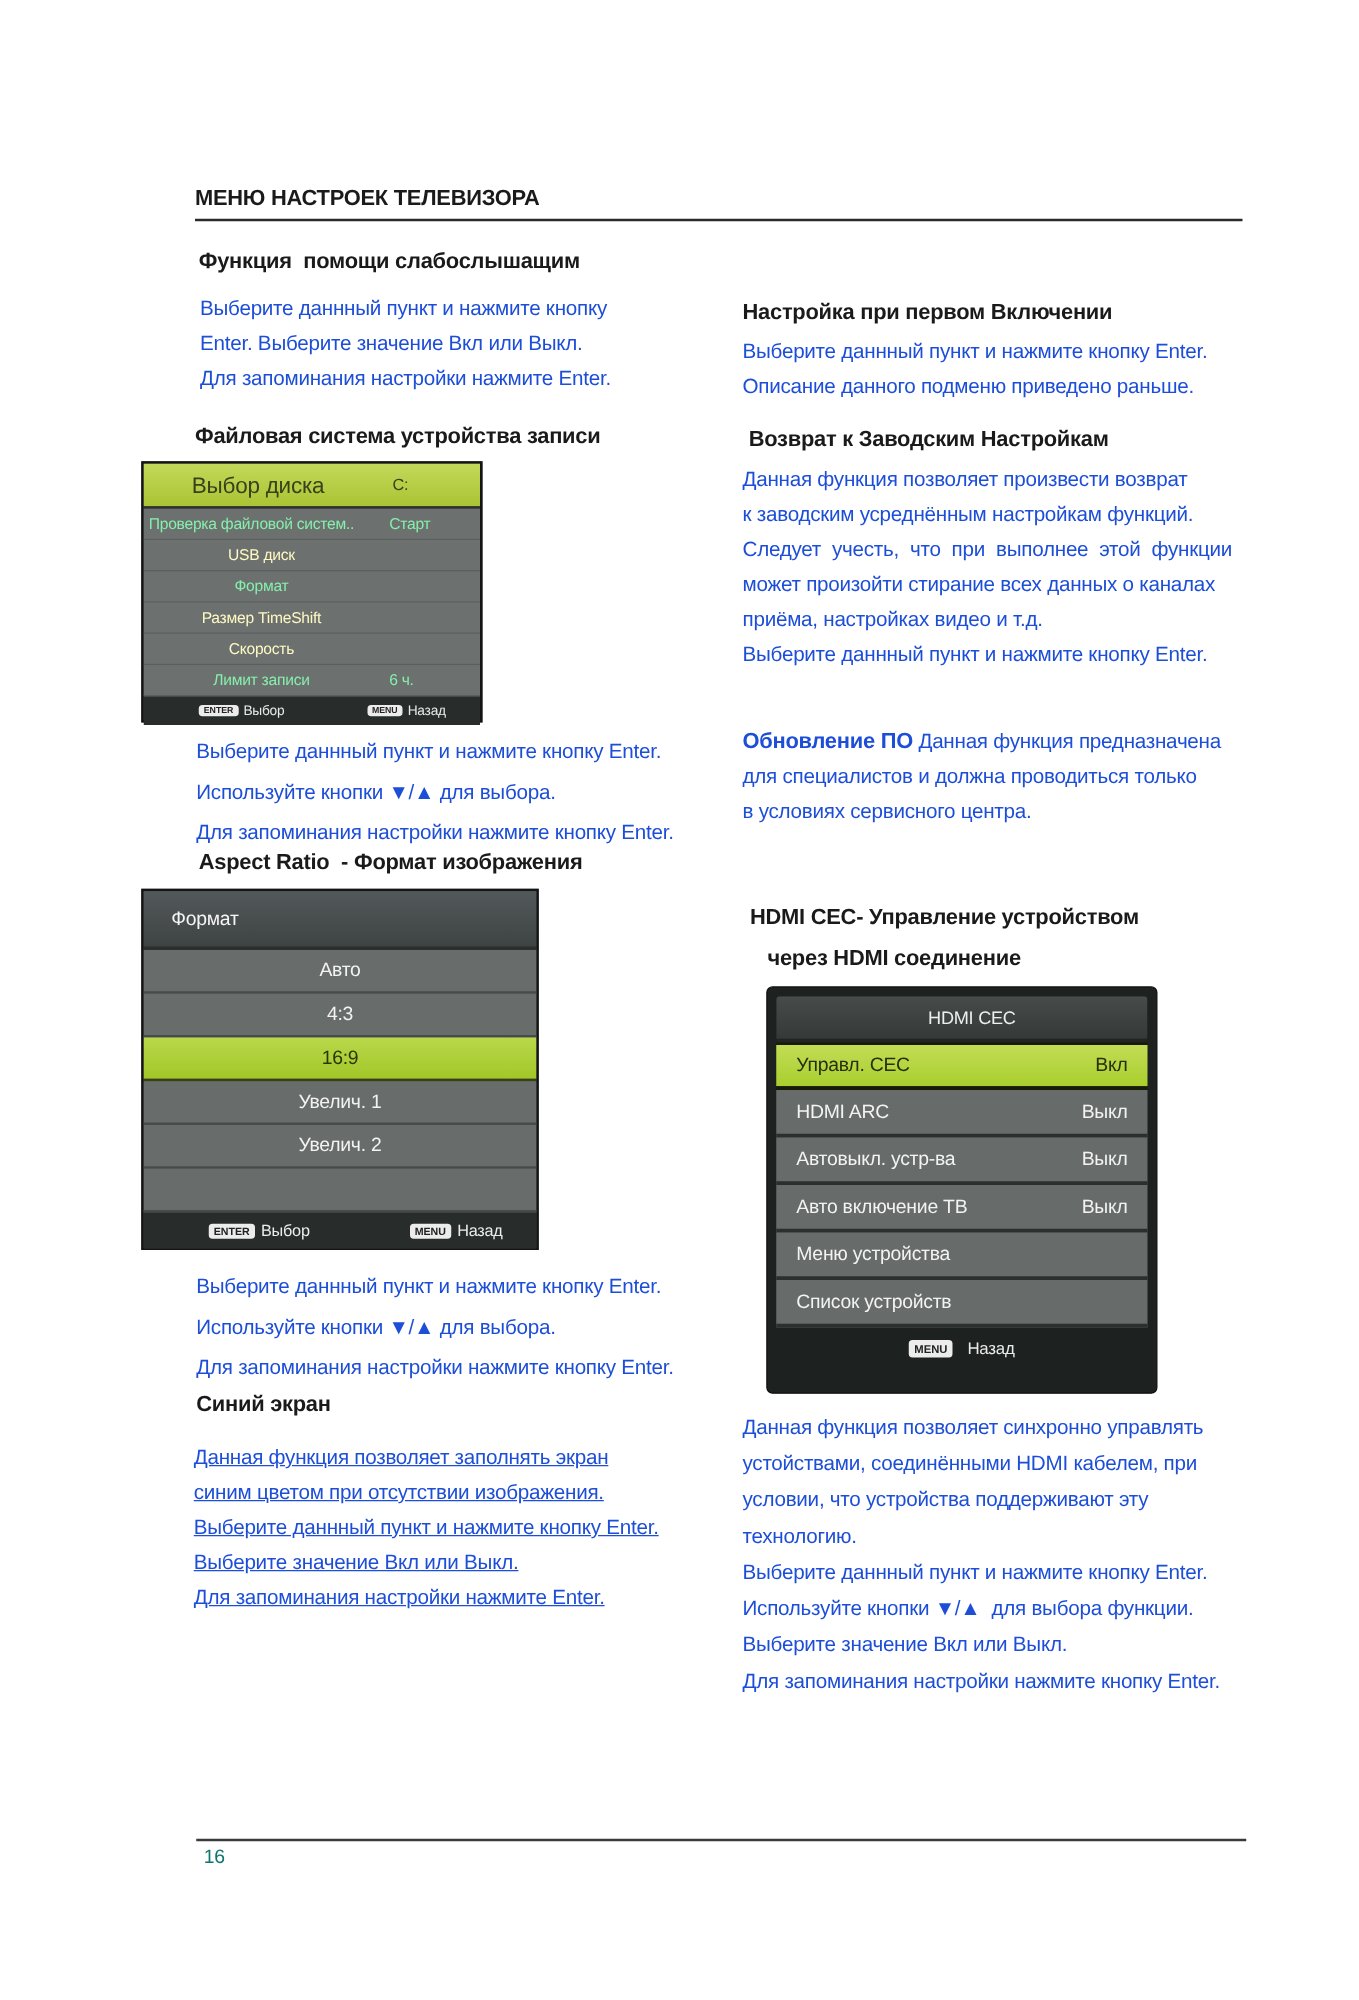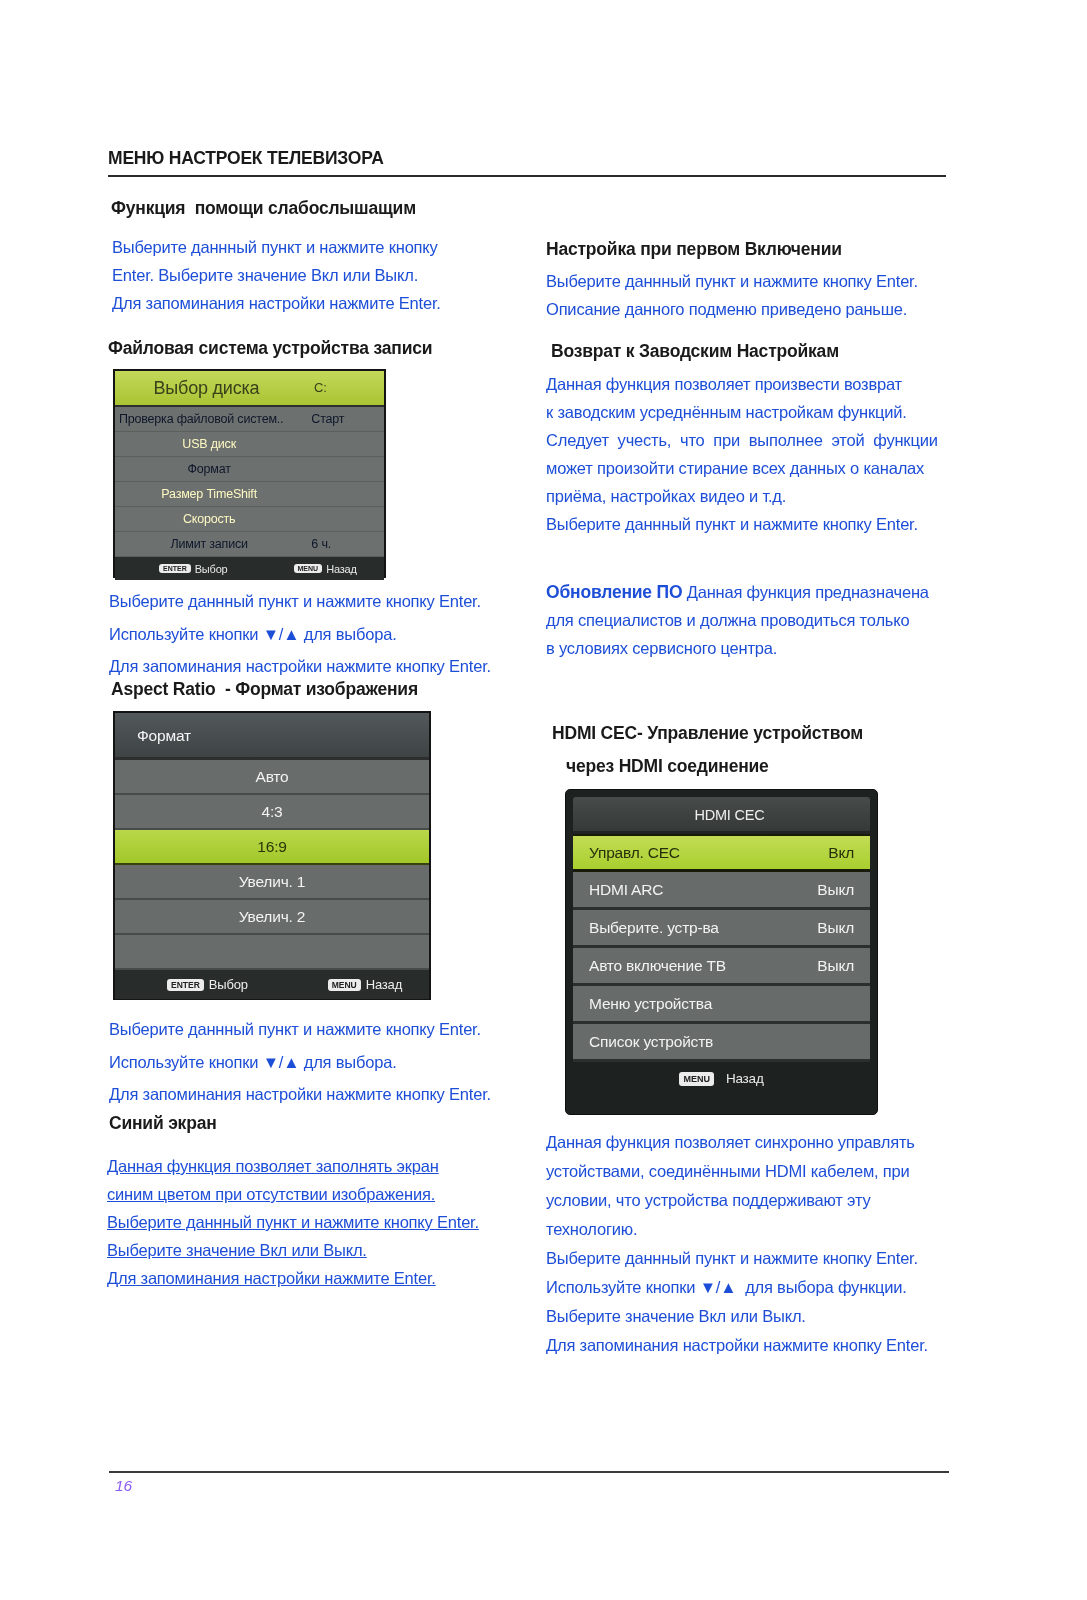--- a/index.html
+++ b/index.html
@@ -2,21 +2,21 @@
 <html><head>
 <meta charset="utf-8">
 <style>
   * { margin:0; padding:0; box-sizing:border-box; }
   html,body { background:#ffffff; }
   .page {
     position:relative; width:1087px; height:1600px; background:#ffffff;
     font-family:"Liberation Sans", sans-serif; color:#111; letter-spacing:-0.2px;
     overflow:hidden;
   }
-  .abs { position:absolute; }
+  .abs { position:absolute;margin-left:48px; }
   .h { font-size:17.5px; font-weight:700; color:#1a1a1a; white-space:pre; }
   .body-text { font-size:16.5px; line-height:28px; color:#1d4ed8; white-space:pre-wrap; }
   .lh32 { line-height:32.5px; }
   .lh29 { line-height:29px; }
   .rule { background:#2b2b2b; height:2px; }
 
   
   .tvmenu { position:absolute; border:2px solid #141414; background:#54585a; }
   .badge {
     display:inline-block; background:#ececec; color:#222; font-weight:700;
@@ -29,21 +29,21 @@
     height:36px; background:linear-gradient(#c3d85a,#a9c433);
     position:relative; border-bottom:2px solid #2c2f2e;
   }
   .m1-hlabel {
     position:absolute; left:0; width:68%; text-align:center; line-height:34px;
     color:#38411a; font-size:18px;
   }
   .m1-hvalue { position:absolute; left:74%; line-height:34px; color:#38411a; font-size:13px; }
   .m1-row {
     height:25px; background:#6c706f; position:relative;
-    border-bottom:1px solid #5b5f5e; font-size:12.5px; color:#0f172a;
+    border-bottom:1px solid #5b5f5e; font-size:12.5px; color:#86efac;
   }
   .m1-row .lbl { position:absolute; left:0; width:70%; text-align:center; line-height:24px; }
   .m1-row.rleft .lbl { width:auto; left:4px; text-align:left; }
   .m1-row .val { position:absolute; left:73%; line-height:24px; }
   .m1-row.dim { color:#95999a; }
   .m1-row.dim .lbl { color:#fef9c3; }
   .m1-footer {
     height:23px; background:#282c2b; display:flex; align-items:center; font-size:11px; color:#e8e9e8;
   }
   .m1-footer .badge { font-size:7px; }
@@ -90,21 +90,21 @@
   .m3-row.selected {
     background:linear-gradient(#c2dc55,#a9cf2e); color:#27300a;
     border-top:2px solid #171b08; border-bottom:3px solid #171b08;
   }
   .m3-footer {
     height:33px; display:flex; justify-content:center; align-items:center; gap:12px;
     color:#e9eae9; font-size:13.5px;
   }
   .m3-footer .badge { font-size:9px; padding:2px 4px; }
 
-  .footer-pagenum { font-size:15.5px; font-style:italic; color:#8b5cf6; }
+  .footer-pagenum { font-size:15.5px; color:#0f766e; }
 </style>
 </head>
 <body>
 
 <div class="page">
 
   <div class="abs h" style="top:148px; left:108px;">МЕНЮ НАСТРОЕК ТЕЛЕВИЗОРА</div>
   <div class="abs rule" style="top:175px; left:108px; width:838px; height:2px;"></div>
 
   <div class="abs h" style="top:198px; left:111px;">Функция  помощи слабослышащим</div>
@@ -211,21 +211,21 @@
     <div class="m3-header">HDMI CEC</div>
     <div class="m3-row selected">
       <span>Управл. CEC</span>
       <span>Вкл</span>
     </div>
     <div class="m3-row">
       <span>HDMI ARC</span>
       <span>Выкл</span>
     </div>
     <div class="m3-row">
-      <span>Выберите. устр-ва</span>
+      <span>Автовыкл. устр-ва</span>
       <span>Выкл</span>
     </div>
     <div class="m3-row">
       <span>Авто включение ТВ</span>
       <span>Выкл</span>
     </div>
     <div class="m3-row">
       <span>Меню устройства</span>
       <span></span>
     </div>

